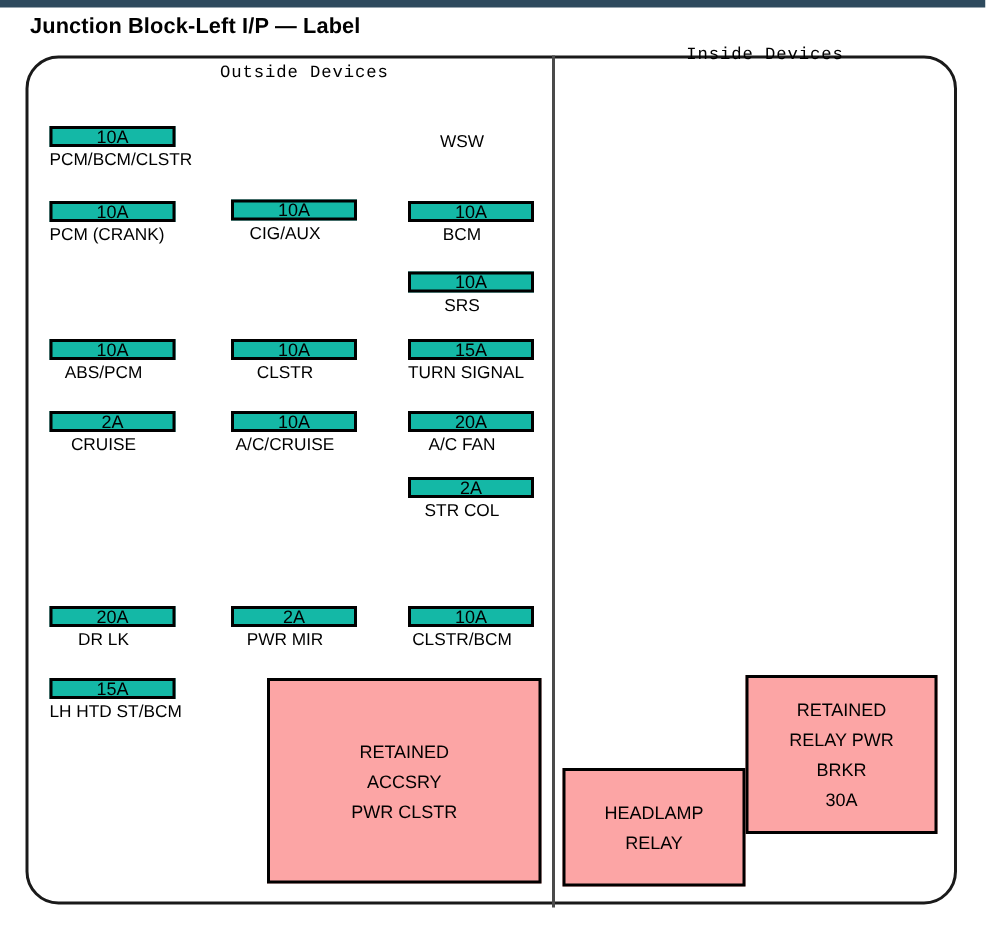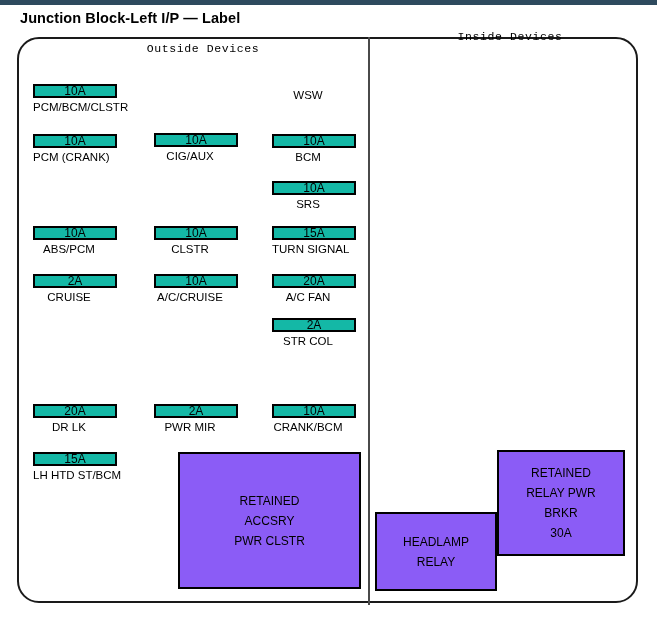--- a/index.html
+++ b/index.html
@@ -89,21 +89,21 @@
     line-height: 14px;
     padding-top: 2px;
     white-space: nowrap;
   }
 
   
   .relay {
     position: absolute;
     border: 2.5px solid #000000;
     box-sizing: border-box;
-    background: #8b5cf6;
+    background: #fca5a5;
     display: flex;
     flex-direction: column;
     align-items: center;
     justify-content: center;
     font-size: 12px;
     line-height: 20px;
     text-align: center;
   }
   .relay .line { white-space: nowrap; }
 </style>
@@ -194,21 +194,21 @@
   <div class="cap">A/C FAN</div>
 </div>
 
 <div class="fuse" style="left:272px; top:318px;">
   <div class="amp">2A</div>
   <div class="cap">STR COL</div>
 </div>
 
 <div class="fuse" style="left:272px; top:404px;">
   <div class="amp">10A</div>
-  <div class="cap">CRANK/BCM</div>
+  <div class="cap">CLSTR/BCM</div>
 </div>
 
 <div class="relay" style="left:178px; top:452px; width:183px; height:137px;">
   <div class="line">RETAINED</div>
   <div class="line">ACCSRY</div>
   <div class="line">PWR CLSTR</div>
 </div>
 
 <div class="relay" style="left:375px; top:512px; width:122px; height:79px;text-align:center;">
   <div class="line">HEADLAMP</div>

